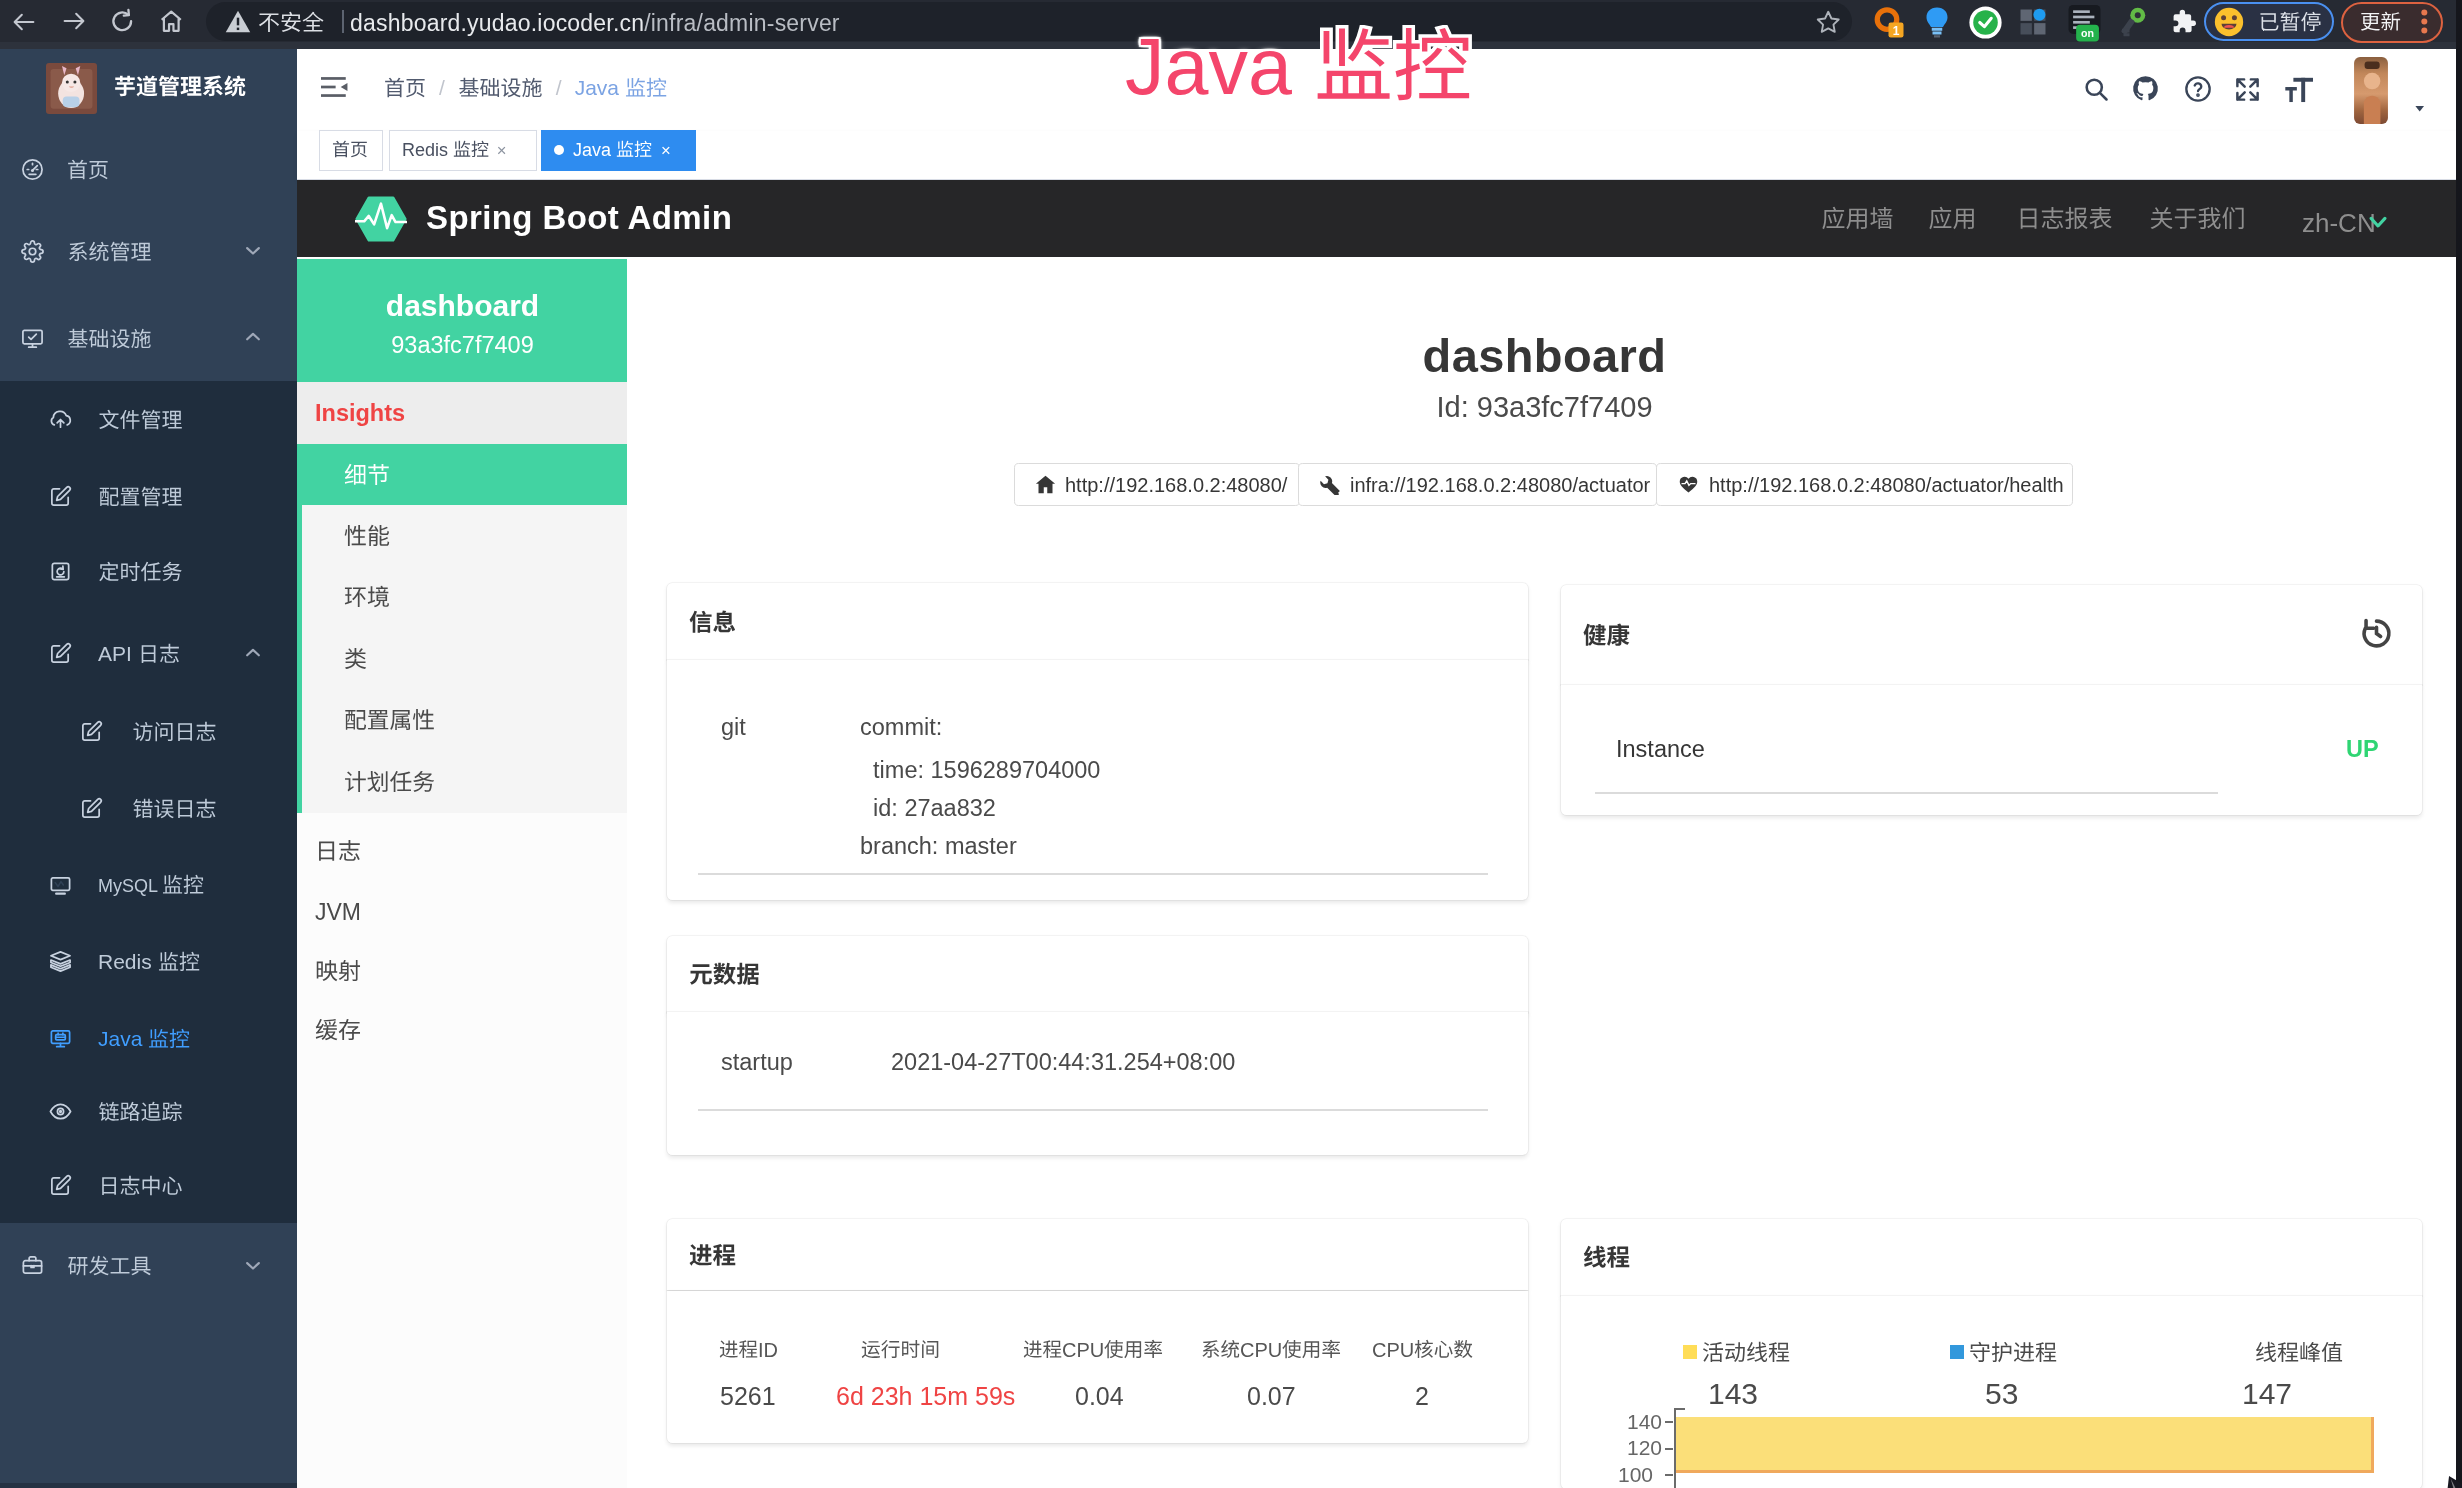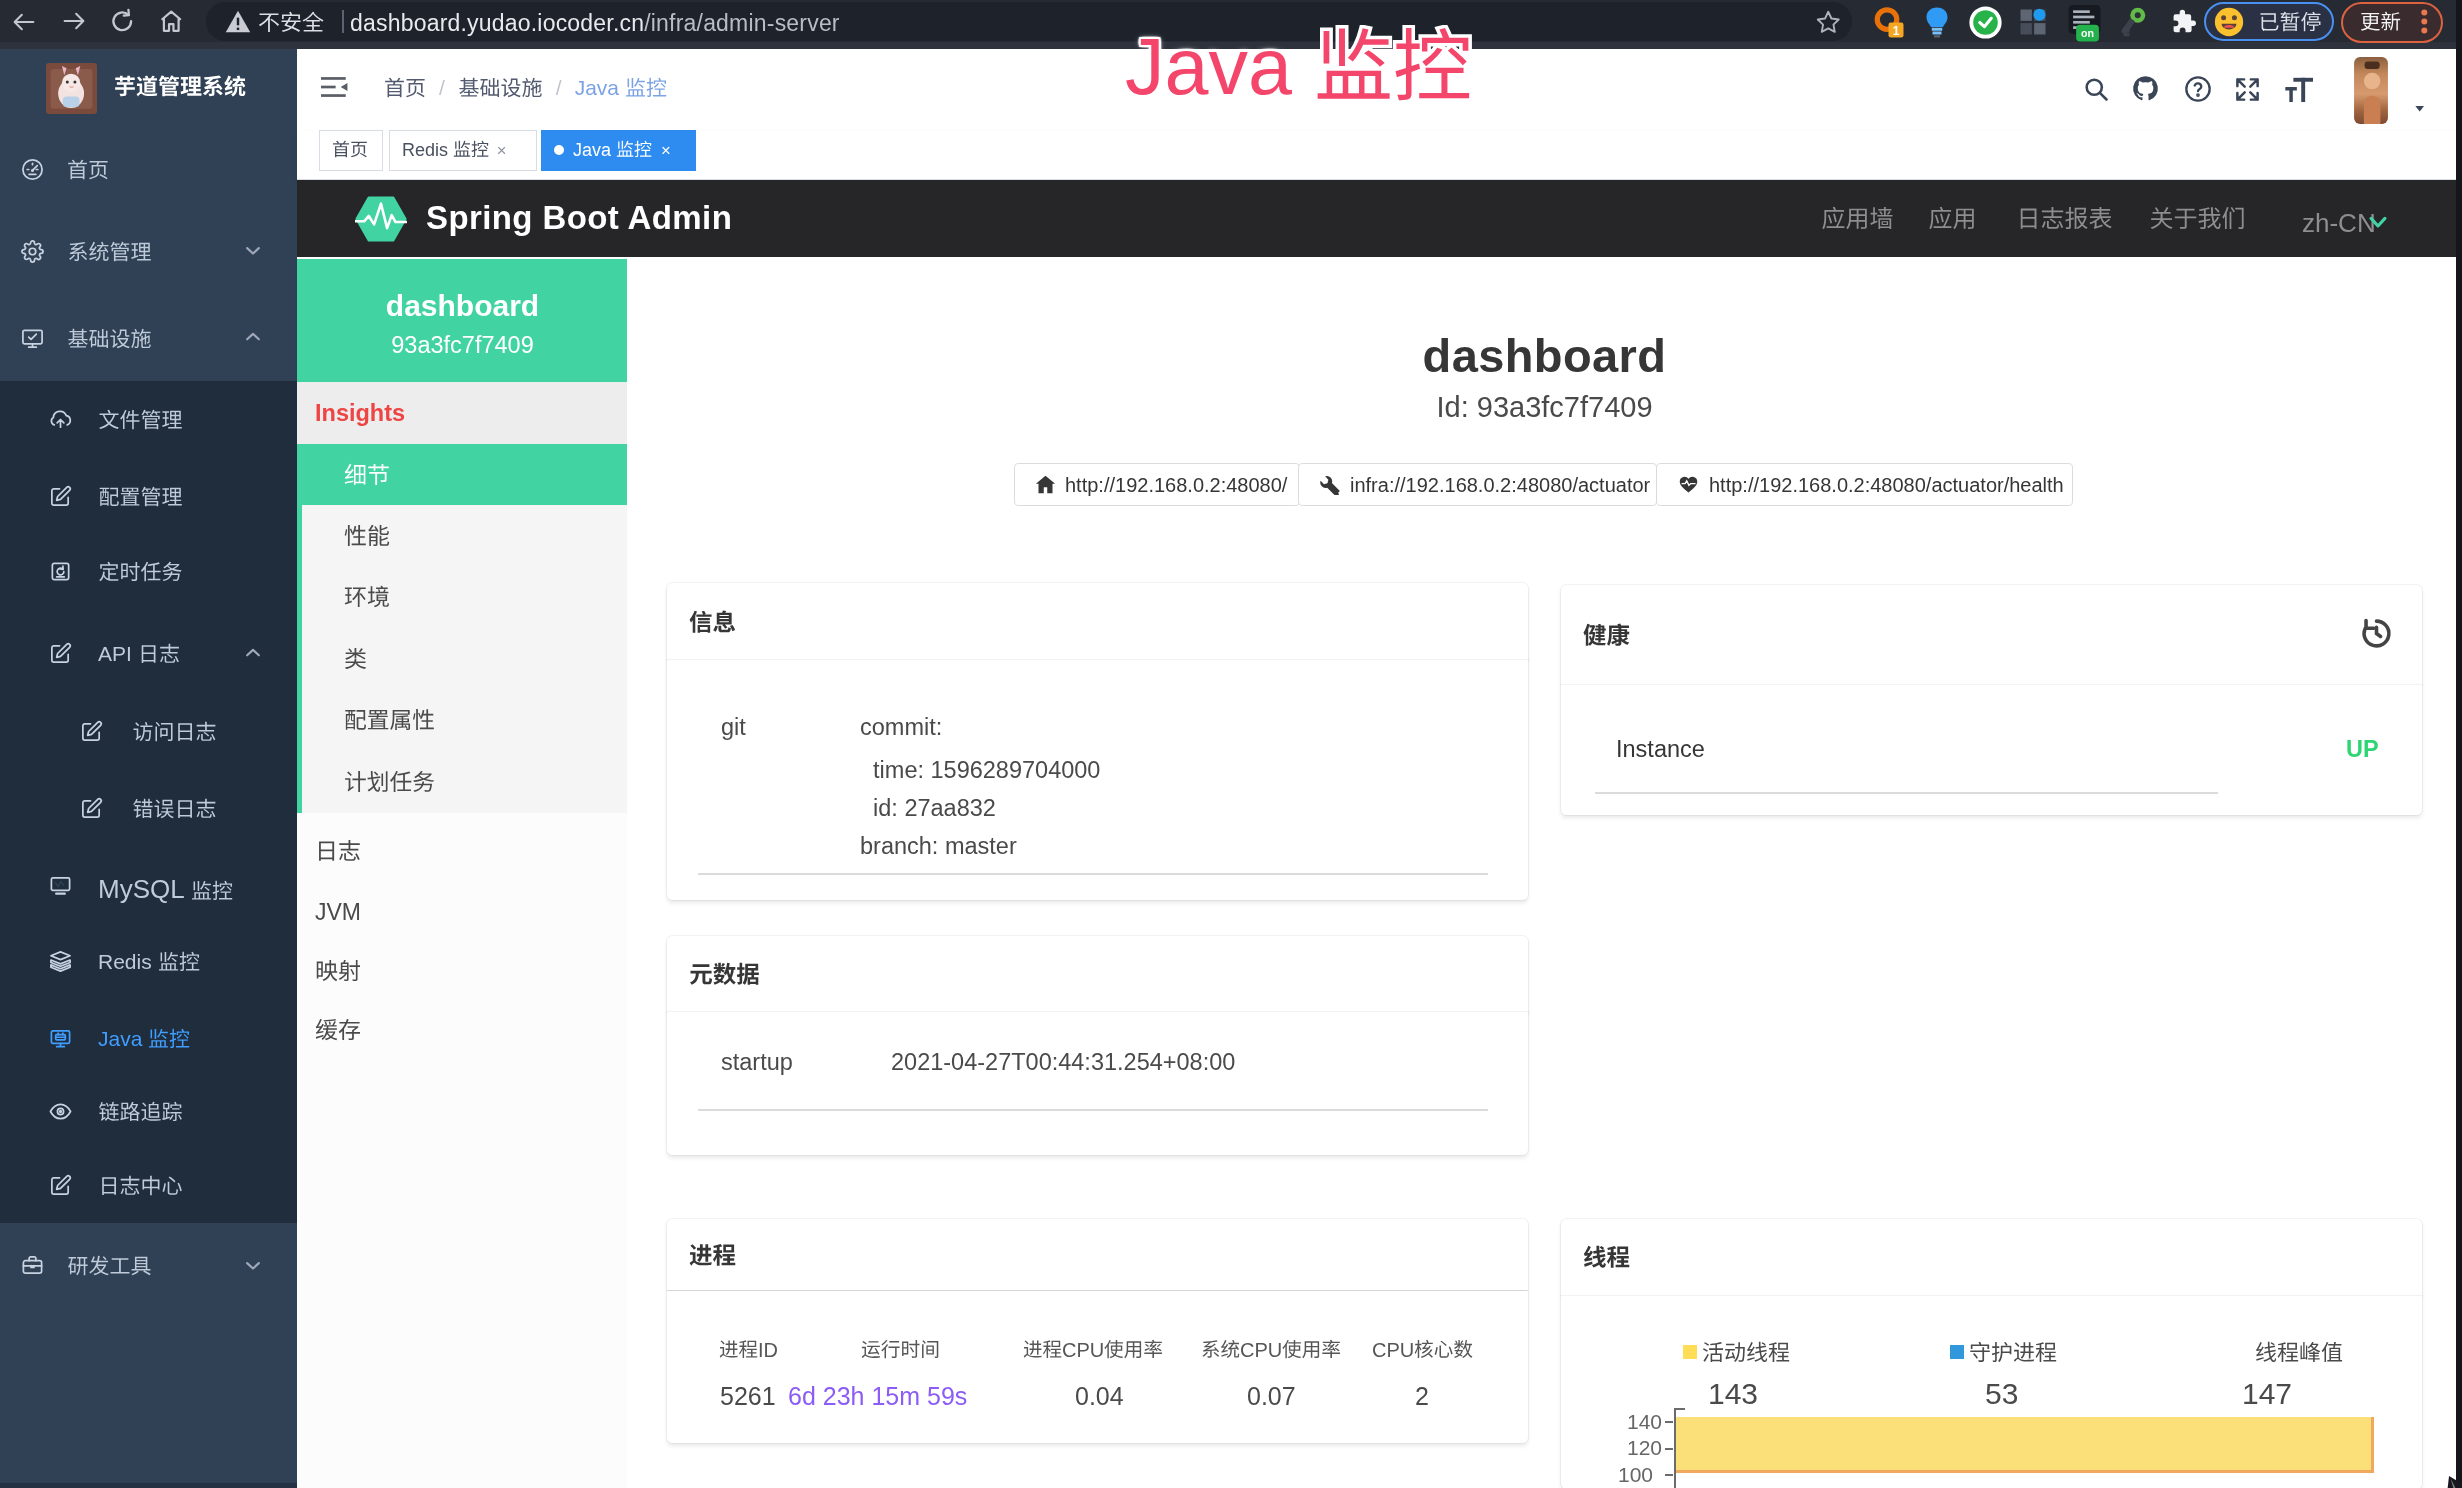--- a/index.html
+++ b/index.html
@@ -324,21 +324,21 @@
       <use href="#gr36" x="0"></use>
       <use href="#gr37" x="1000"></use>
       <use href="#gr32" x="2000"></use>
       <use href="#gr33" x="3000"></use>
     </svg></div>
 <svg class="abs" style="left:49px;top:874px" width="23" height="23" viewBox="0 0 24 24" fill="none" stroke="#c8d2e0" stroke-width="1.8" stroke-linecap="round" stroke-linejoin="round">
     <rect x="2.5" y="4" width="19" height="13" rx="1.5"></rect>
     <path d="M7.5 20.5h9" stroke-width="2.4"></path>
     <path d="M6.5 9 l3 4 3-5 2.5 3.5" stroke="#304156" stroke-width="1.6" fill="none"></path>
   </svg>
-<div class="abs row" style="left:98px;top:874px;font-size:26px;color:#bfcbd9;"><span style="">MySQL </span><svg class="cj" style="width:42px;height:21px;vertical-align:-2.6px;color:#bfcbd9;" viewBox="0 0 2000 1000">
+<div class="abs row" style="left:98px;top:874px;font-size:18px;color:#bfcbd9;"><span style="">MySQL </span><svg class="cj" style="width:42px;height:21px;vertical-align:-2.6px;color:#bfcbd9;" viewBox="0 0 2000 1000">
       <use href="#gr38" x="0"></use>
       <use href="#gr39" x="1000"></use>
     </svg></div>
 <svg class="abs" style="left:49px;top:950px" width="23" height="23" viewBox="0 0 24 24" fill="none" stroke="#c8d2e0" stroke-width="1.8" stroke-linecap="round" stroke-linejoin="round">
     <path d="M12 2 L22 6 L12 10 L2 6 Z"></path>
     <path d="M2 10.5 L12 14.5 L22 10.5 L22 13 L12 17 L2 13 Z"></path>
     <path d="M2 15.5 L12 19.5 L22 15.5 L22 18 L12 22 L2 18 Z"></path>
   </svg>
 <div class="abs row" style="left:98px;top:950px;font-size:21px;color:#bfcbd9;"><span style="">Redis </span><svg class="cj" style="width:42px;height:21px;vertical-align:-2.6px;color:#bfcbd9;" viewBox="0 0 2000 1000">
       <use href="#gr38" x="0"></use>
@@ -608,21 +608,21 @@
       <use href="#gr85" x="0"></use>
       <use href="#gr51" x="1000"></use>
       <use href="#gr86" x="2000"></use>
     </svg></div>
 <div class="abs row" style="left:1372px;top:1339px;font-size:20px;color:#565656;"><span>CPU</span><svg class="cj" style="width:59px;height:20px;vertical-align:-2.4px;color:#565656;" viewBox="0 0 3000 1000">
       <use href="#gr87" x="0"></use>
       <use href="#gr45" x="1000"></use>
       <use href="#gr88" x="2000"></use>
     </svg></div>
 <div class="abs row" style="left:720px;top:1382px;font-size:25px;color:#4a4a4a;">5261</div>
-<div class="abs row" style="left:788px;top:1382px;font-size:25px;color:#8b5cf6;">6d 23h 15m 59s</div>
+<div class="abs row" style="left:836px;top:1382px;font-size:25px;color:#ef4444;">6d 23h 15m 59s</div>
 <div class="abs row" style="left:1075px;top:1382px;font-size:25px;color:#4a4a4a;">0.04</div>
 <div class="abs row" style="left:1247px;top:1382px;font-size:25px;color:#4a4a4a;">0.07</div>
 <div class="abs row" style="left:1415px;top:1382px;font-size:25px;color:#4a4a4a;">2</div>
 <div class="abs" style="left:1561px;top:585px;width:861px;height:100px;background:#fff;border-radius:5.3px 5.3px 0 0;box-shadow:0 2.3px 4.6px rgba(10,10,10,.09), 0 0 0 0.8px rgba(10,10,10,.055);"></div>
 <div class="abs" style="left:1561px;top:685px;width:861px;height:130px;background:#fff;border-radius:0 0 5.3px 5.3px;box-shadow:0 2.3px 4.6px rgba(10,10,10,.09), 0 0 0 0.8px rgba(10,10,10,.055);"></div>
 <div class="abs row" style="left:1583px;top:623px;font-weight:bold;"><svg class="cj" style="width:47px;height:23.5px;vertical-align:-2.8px;color:#363636;" viewBox="0 0 2000 1000">
       <use href="#gb89" x="0"></use>
       <use href="#gb90" x="1000"></use>
     </svg></div>
 <svg class="abs" style="left:2360px;top:617px" width="33" height="33" viewBox="0 0 24 24" fill="none" stroke="#444" stroke-width="2.6">

